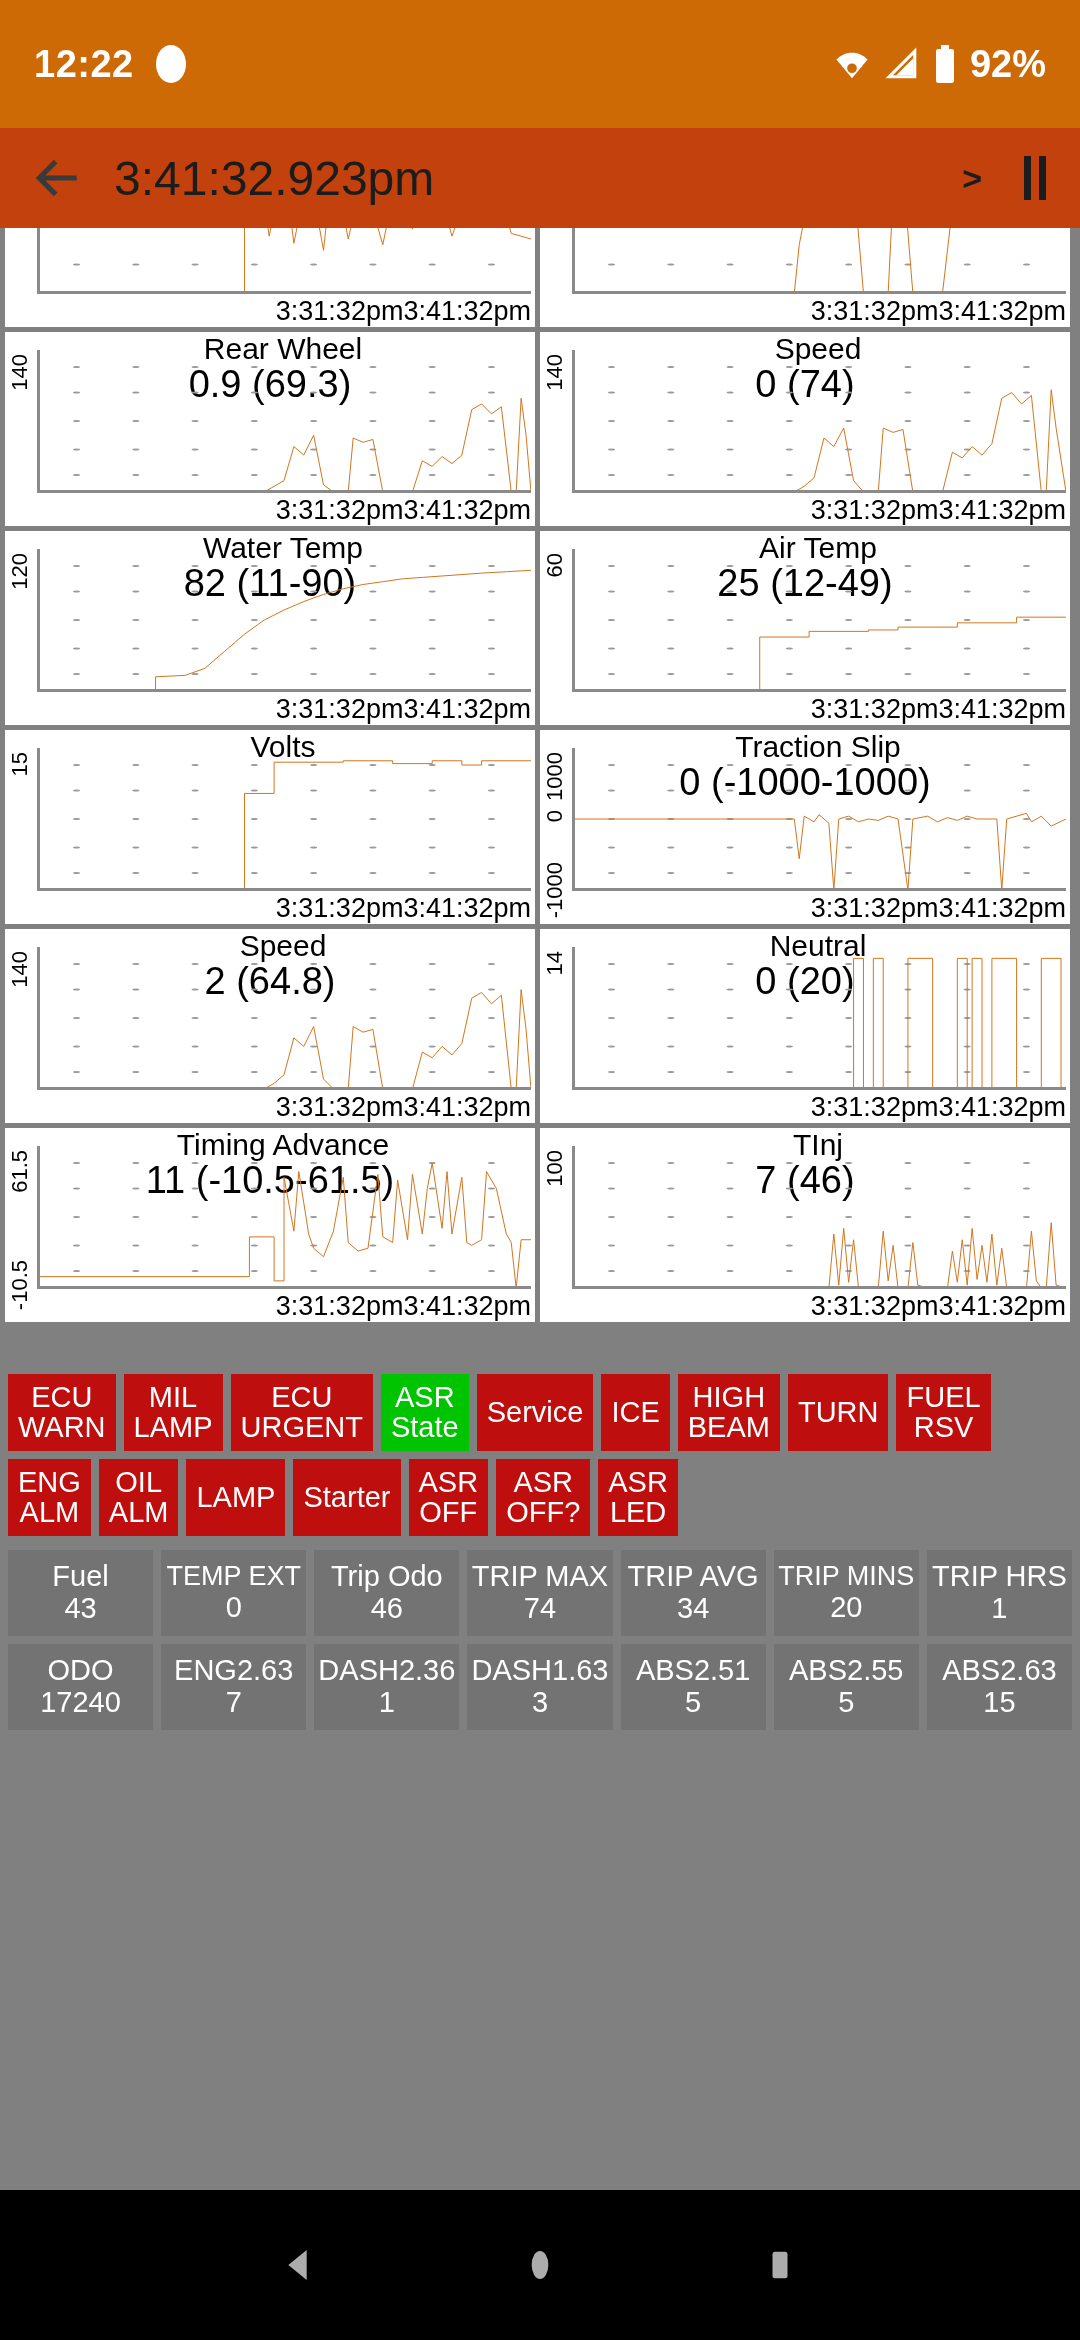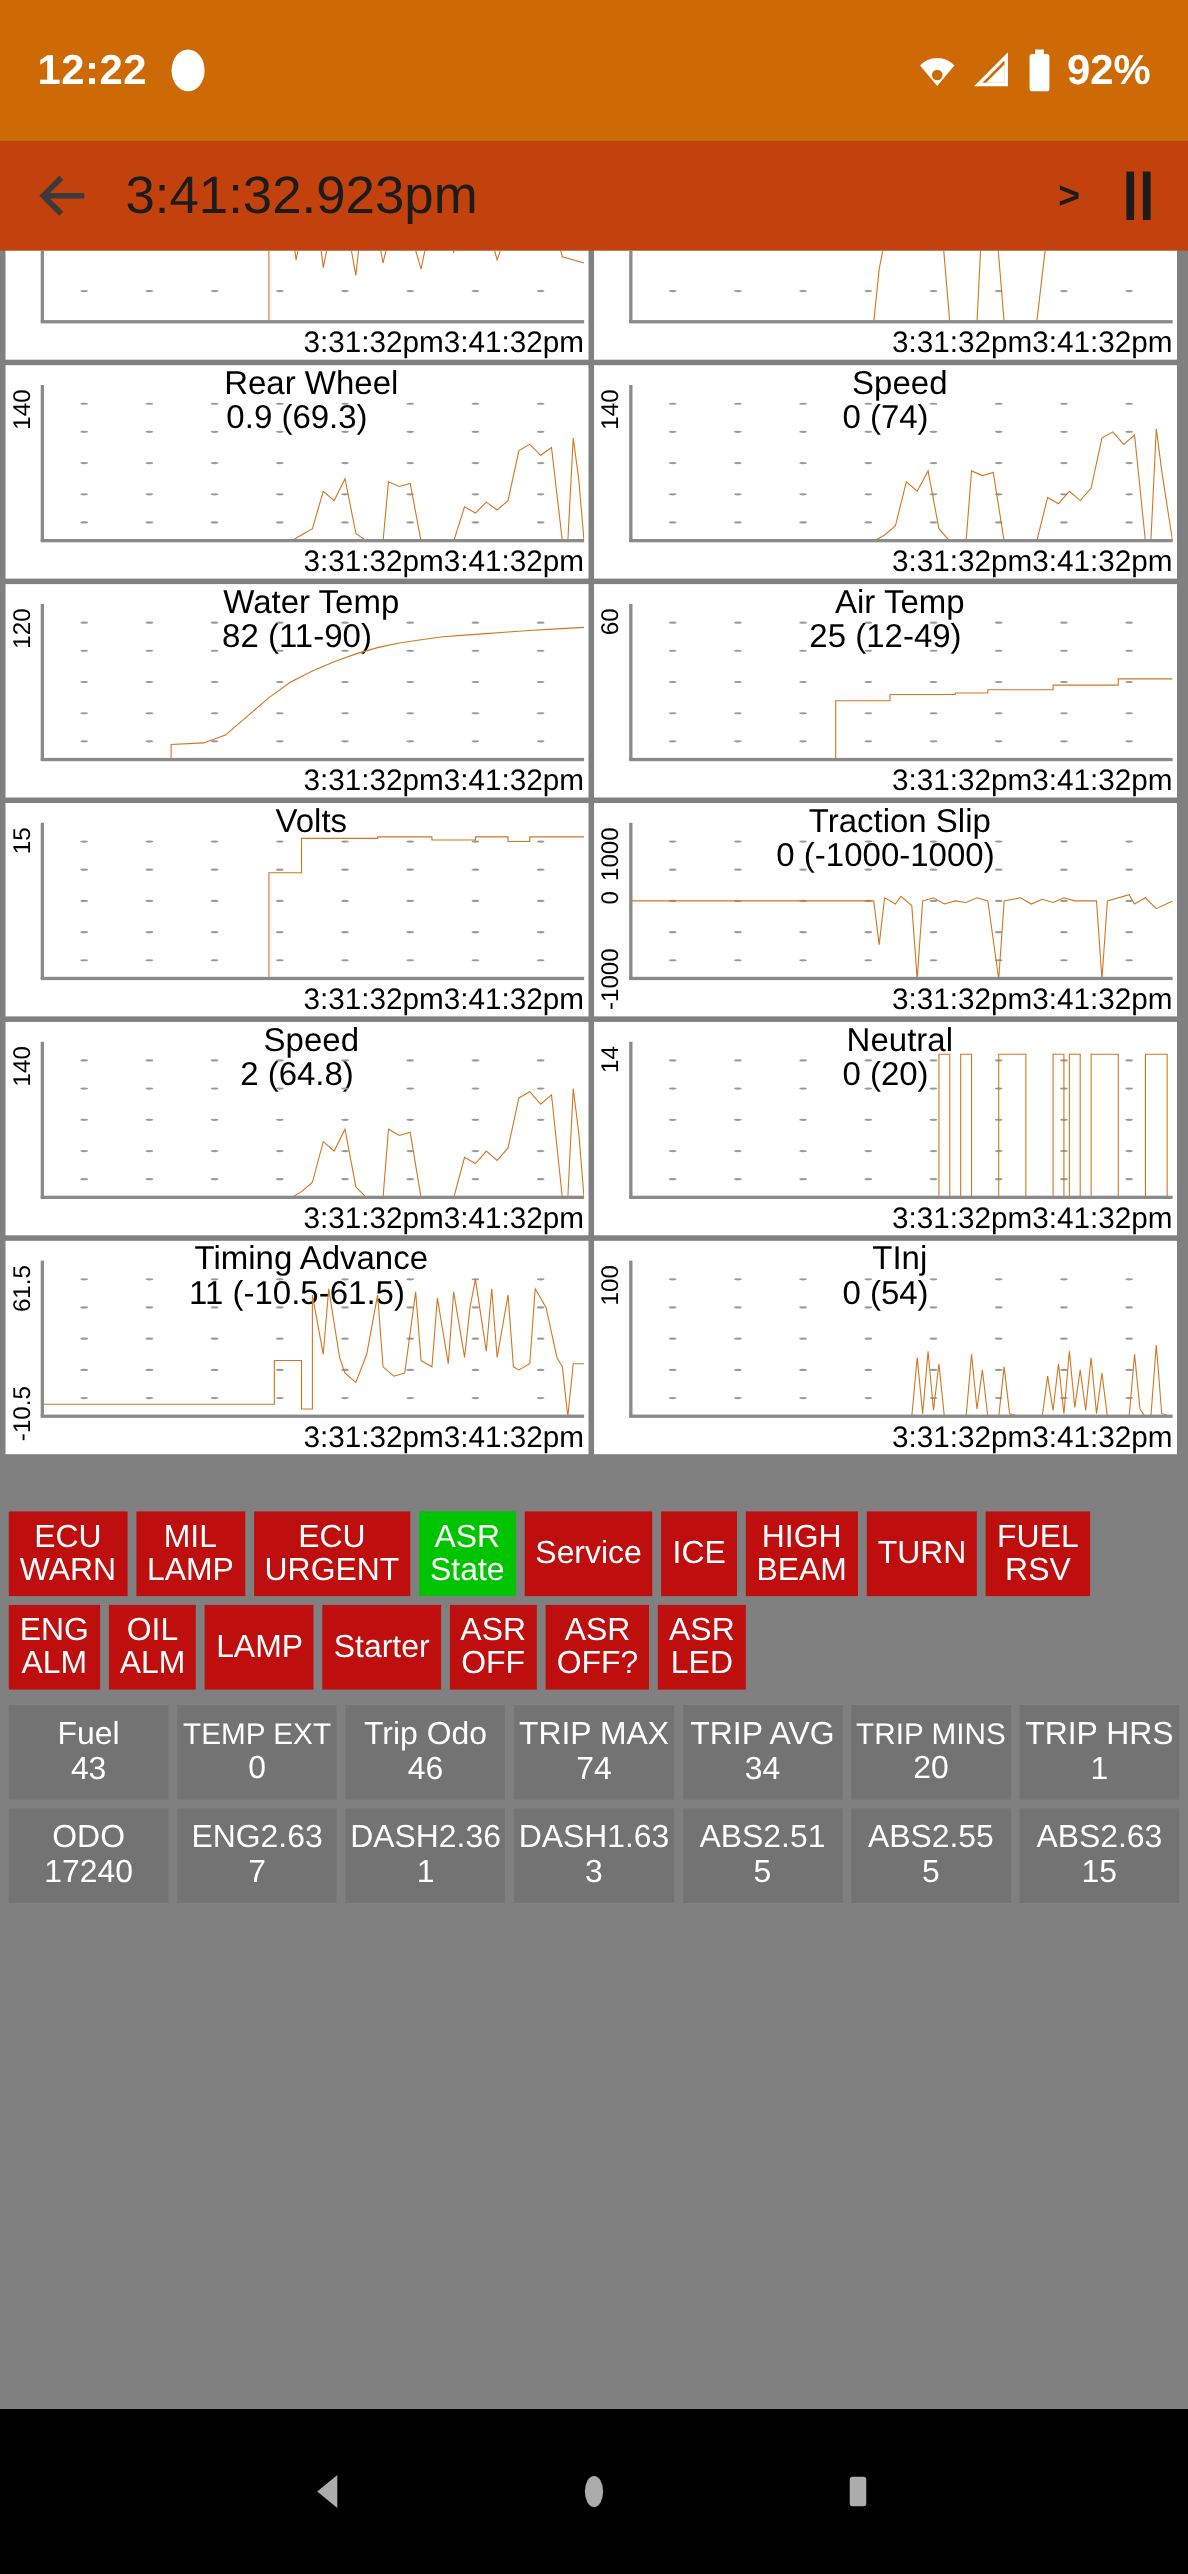--- a/index.html
+++ b/index.html
@@ -74,21 +74,21 @@
   .chart-cell:nth-child(even) { margin-left:5px; width:530px; margin-right:5px;}
 
   .ch-title {
     position:absolute; left:0; right:0; top:2px;
     text-align:center; font-size:30px; color:#000; line-height:1.0;
     pointer-events:none;
     margin-left:26px;
   }
   .ch-value {
     position:absolute; left:0; right:0; top:33px;
-    text-align:center; font-size:30px; color:#000; line-height:1.0;
+    text-align:center; font-size:38px; color:#000; line-height:1.0;
     pointer-events:none;
   }
   .ch-ylab {
     position:absolute; left:2px; top:22px;
     font-size:22px; color:#000;
     writing-mode:vertical-rl; transform:rotate(180deg);
     white-space:nowrap;
   }
   .ch-ylab.mid  { top:80px; }
   .ch-ylab.low  { top:132px; }
@@ -797,21 +797,21 @@
       <div class="ch-axisline-v"></div>
       <div class="ch-axisline-h"></div>
       <div class="ch-xlabels">
         <span>3:31:32pm</span>
         <span>3:41:32pm</span>
       </div>
     </div>
 
     <div class="chart-cell">
       <div class="ch-title">TInj</div>
-      <div class="ch-value">0 (54)</div>
+      <div class="ch-value">7 (46)</div>
       <div class="ch-ylab">100</div>
       <div class="ch-plot">
         <svg viewBox="0 0 100 100" preserveAspectRatio="none">
           <g fill="#9a9a9a">
             <circle cx="8" cy="12" r="0.7"></circle>
               <circle cx="20" cy="12" r="0.7"></circle>
               <circle cx="32" cy="12" r="0.7"></circle>
               <circle cx="44" cy="12" r="0.7"></circle>
               <circle cx="56" cy="12" r="0.7"></circle>
               <circle cx="68" cy="12" r="0.7"></circle>

